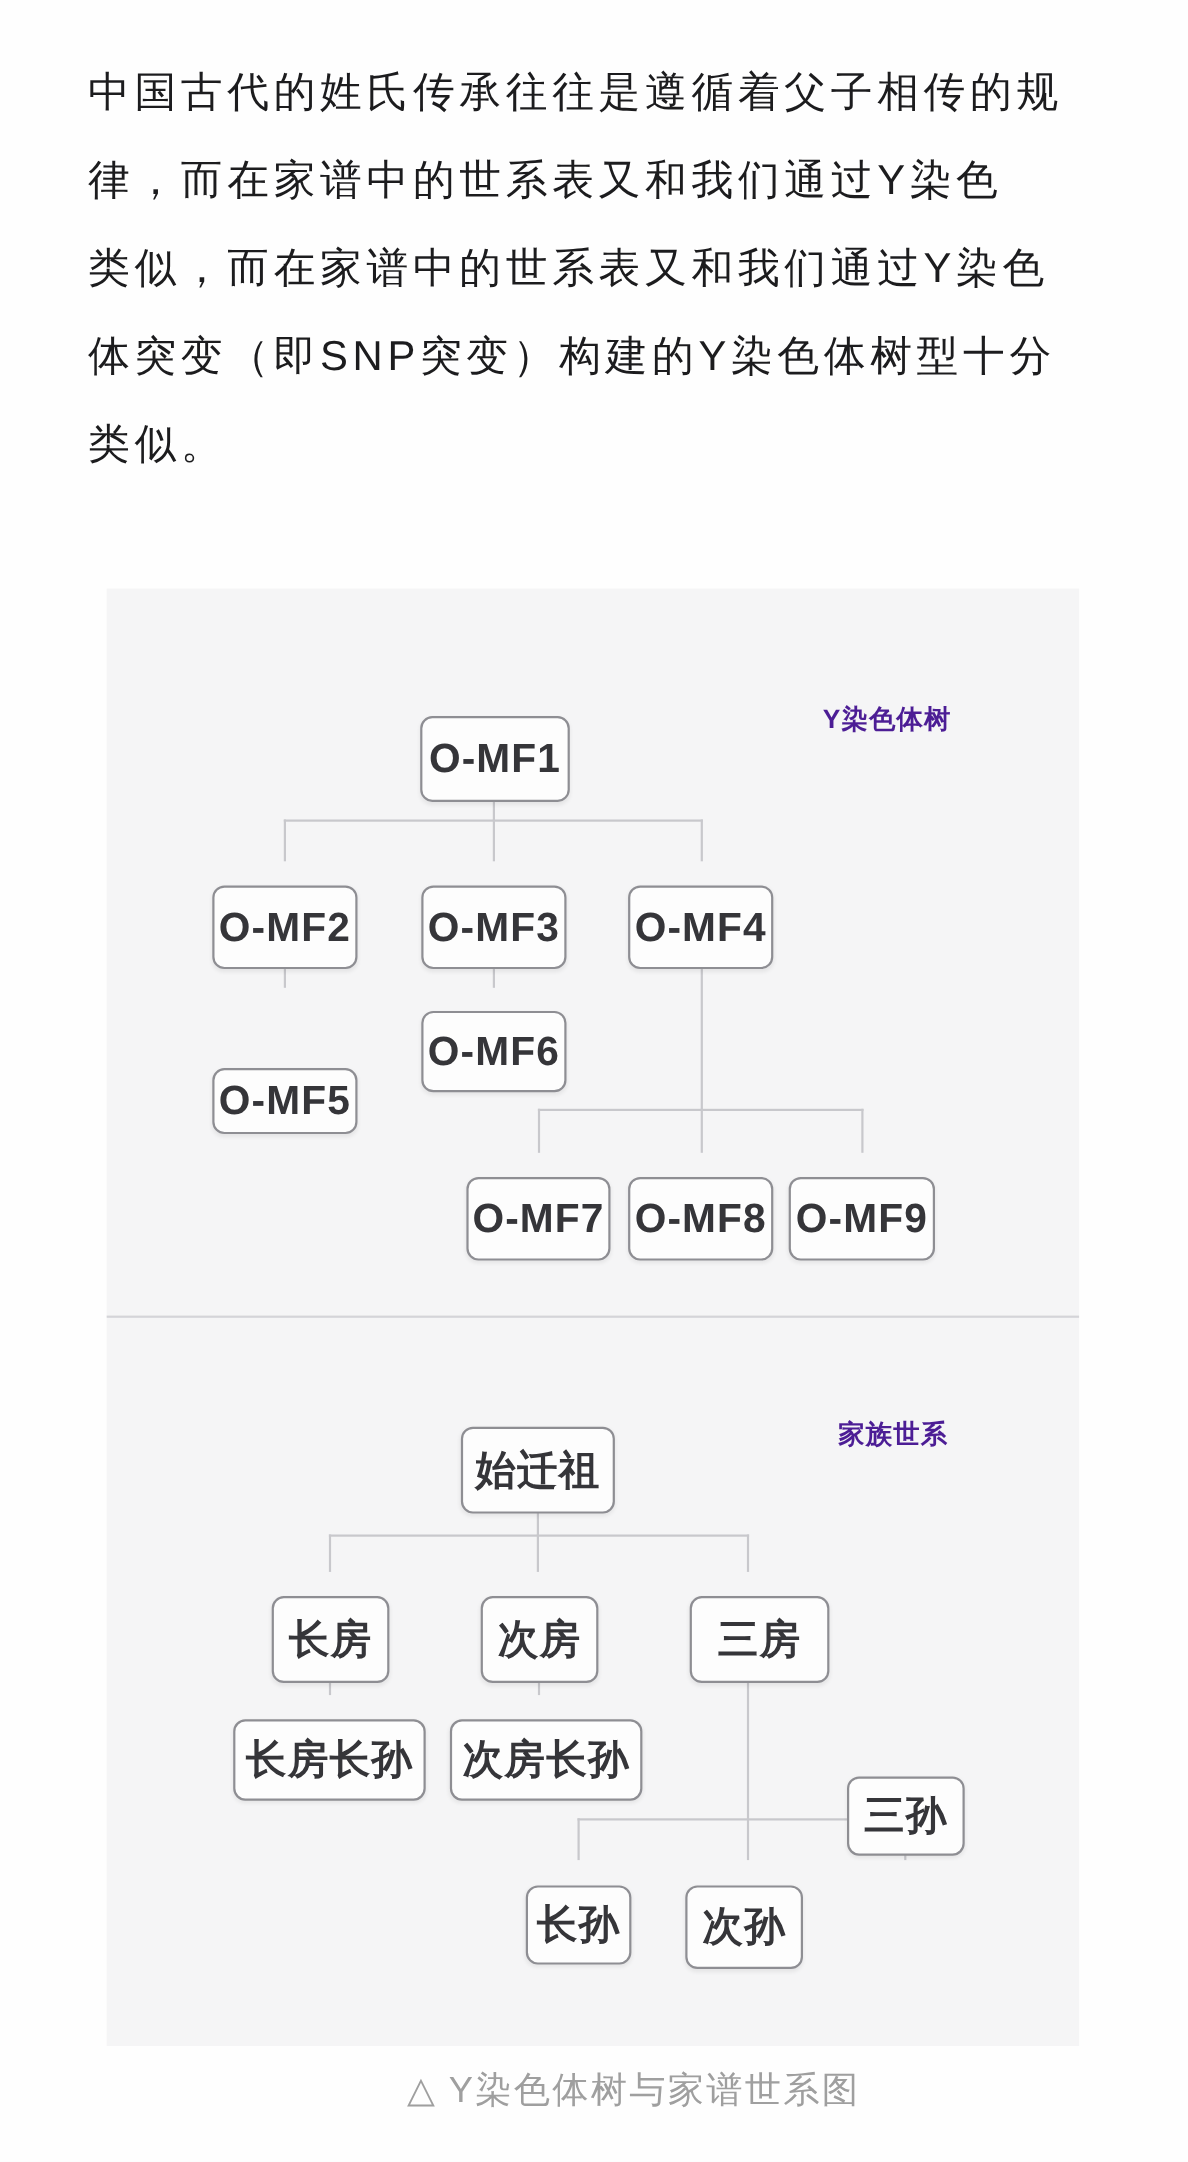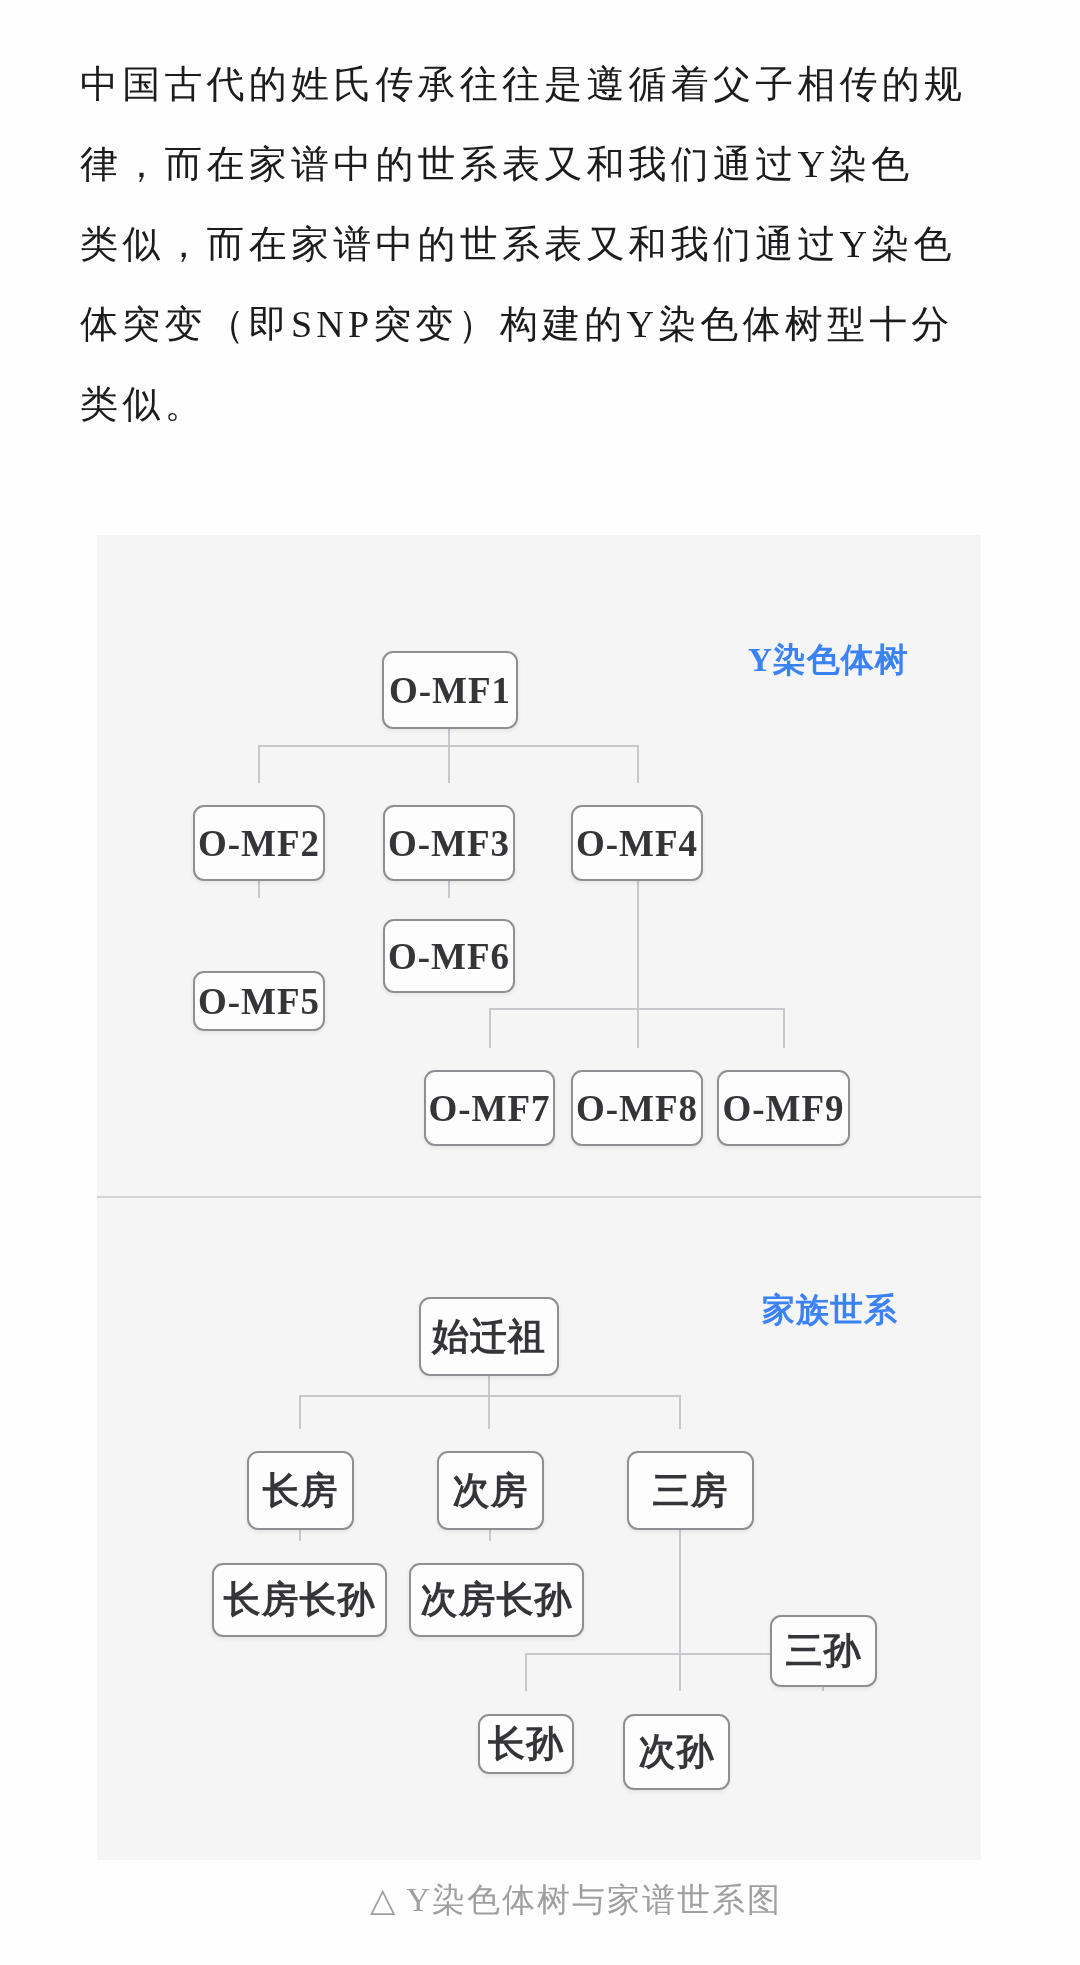--- a/index.html
+++ b/index.html
@@ -1,20 +1,20 @@
 <!DOCTYPE html>
 <html><head>
 <meta charset="utf-8">
 <style>
   html,body{margin:0;padding:0;background:#ffffff;}
   .page{
     position:relative;
     width:1080px;height:1965px;
     background:#fefefe;
-    font-family:Liberation Serif, serif;
+    font-family:Liberation Sans, sans-serif;
     overflow:hidden;
   }
   
   .para{
     position:absolute;left:80px;top:44px;width:920px;
     color:#1c1c1e;
   }
   .para .line{
     height:80px;line-height:80px;
     font-size:38px;letter-spacing:4.2px;
@@ -42,22 +42,22 @@
     box-shadow:0 2px 4px rgba(0,0,0,0.07);
     margin-top:23px;
   }
   
   .c{position:absolute;background:#c8c8cc;display:block;}
   .c.v{width:2px;}
   .c.h{height:2px;}
   
   .tree-label{
     position:absolute;
-    font-weight:bold;color:#3b82f6;
-    font-size:33px;letter-spacing:1px;
+    font-weight:bold;color:#4c1d95;
+    font-size:24px;letter-spacing:1px;
   }
   
   .caption{
     position:absolute;left:0;top:1878px;width:1080px;
     text-align:center;
     font-size:33px;letter-spacing:2px;
     color:#9f9f9f;
     padding-left:36px;
   }
 </style>
@@ -116,19 +116,19 @@
   <i class="c v" style="left:525px;top:1653px;height:38px"></i>
   <i class="c v" style="left:679px;top:1653px;height:38px"></i>
   <i class="c v" style="left:822px;top:1653px;height:38px"></i>
 
   <div class="node" style="left:419px;top:1274px;width:140px;height:79px">始迁祖</div>
   <div class="node" style="left:247px;top:1428px;width:107px;height:79px">长房</div>
   <div class="node" style="left:437px;top:1428px;width:107px;height:79px">次房</div>
   <div class="node" style="left:627px;top:1428px;width:127px;height:79px">三房</div>
   <div class="node" style="left:212px;top:1540px;width:175px;height:74px">长房长孙</div>
   <div class="node" style="left:409px;top:1540px;width:175px;height:74px">次房长孙</div>
-  <div class="node" style="left:478px;top:1691px;width:96px;height:60px">长孙</div>
+  <div class="node" style="left:478px;top:1691px;width:96px;height:72px">长孙</div>
   <div class="node" style="left:623px;top:1691px;width:107px;height:76px">次孙</div>
   <div class="node" style="left:770px;top:1592px;width:107px;height:72px">三孙</div>
 
   <div class="caption">△ Y染色体树与家谱世系图</div>
 
 </div>
 
 </body></html>

